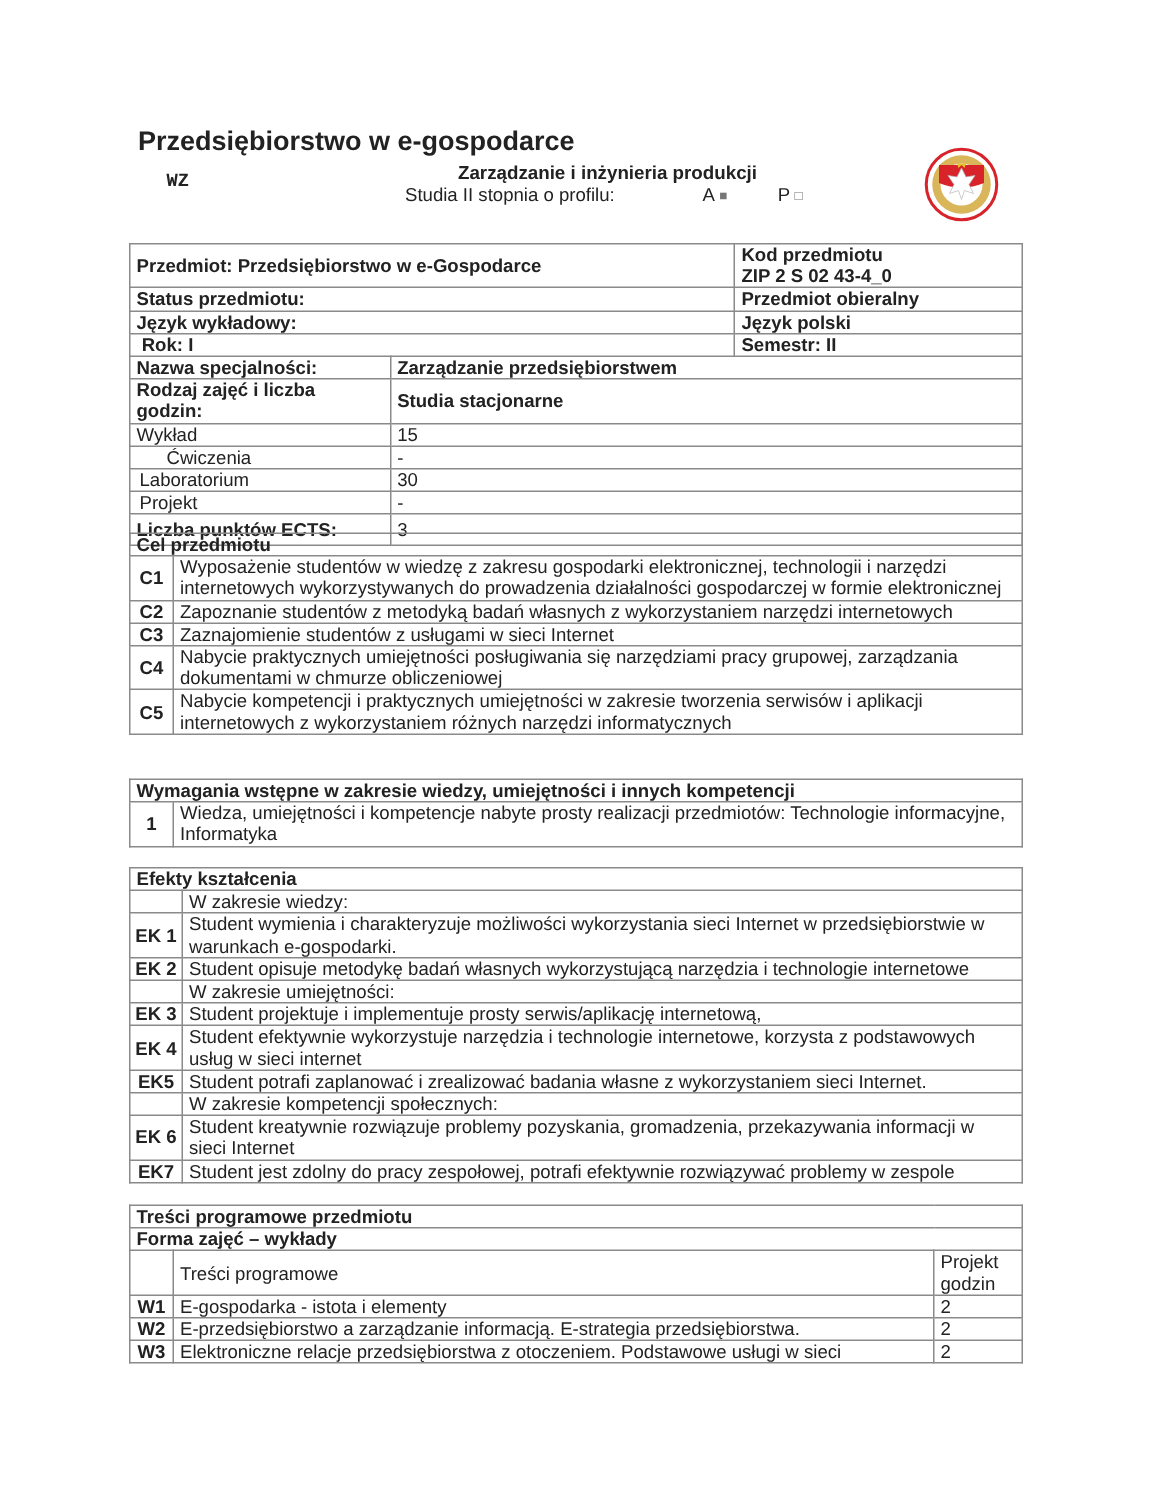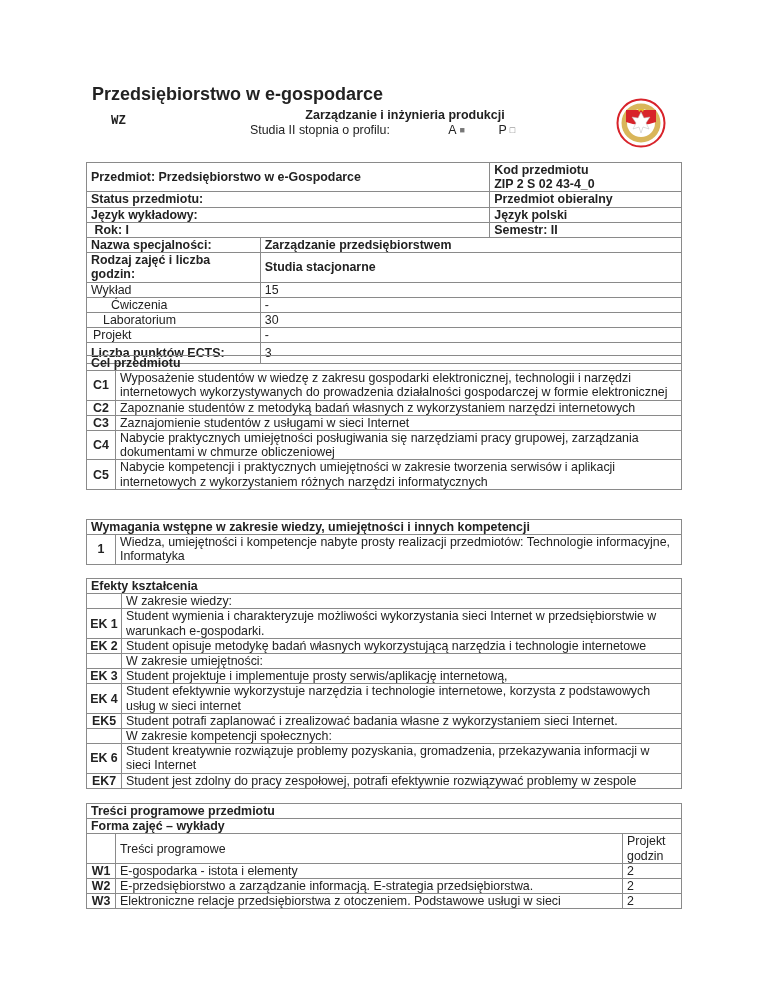--- a/index.html
+++ b/index.html
@@ -6,21 +6,21 @@
   body {
     width: 768px; height: 994px; position: relative; overflow: hidden;
     font-family: "Liberation Sans", sans-serif; color: #222; font-size: 12.4px;
   }
   .doc-title { position: absolute; left: 92px; top: 84px; font-weight: bold; font-size: 18px; }
   .wz { position: absolute; left: 111px; top: 114px; font-weight: bold; font-size: 12.5px; font-family: Liberation Mono, monospace; }
   .header-center { position: absolute; left: 250px; top: 108px; width: 290px; }
   .header-center .h1 { text-align: center; font-weight: bold; font-size: 12.5px; margin-left: 20px; }
   .header-center .h2 { font-size: 12.4px; margin-top: 1px; }
   .header-center .h2 span { display: inline-block; }
-  .profil-label { margin-left: 0; }
+  .profil-label { margin-left: 20px; }
   .opt-a { margin-left: 55px; }
   .opt-p { margin-left: 30px; }
   .box-glyph { font-size: 9px; color: #777; margin-left: 3px; vertical-align: 1px; }
   .logo { position: absolute; left: 616px; top: 98px; width: 50px; height: 50px; }
 
   table { border-collapse: collapse; position: absolute; left: 86px; width: 596px; }
   td { border: 1px solid #8a8a8a; padding: 0 4px; line-height: 14.2px; vertical-align: middle; }
   .b { font-weight: bold; }
   .c { text-align: left; }
   .lbl { width: 28px; text-align: center; font-weight: bold; padding: 0; }
@@ -91,21 +91,21 @@
   </tr>
   <tr>
     <td>Wykład</td>
     <td colspan="2" class="c">15</td>
   </tr>
   <tr>
     <td style="padding-left:24px">Ćwiczenia</td>
     <td colspan="2" class="c">-</td>
   </tr>
   <tr>
-    <td style="padding-left:16px">Laboratorium</td>
+    <td style="padding-left:6px">Laboratorium</td>
     <td colspan="2" class="c">30</td>
   </tr>
   <tr>
     <td style="padding-left:6px">Projekt</td>
     <td colspan="2" class="c">-</td>
   </tr>
   <tr>
     <td class="b" style="height:20px">Liczba punktów ECTS:</td>
     <td colspan="2" class="c">3</td>
   </tr>

